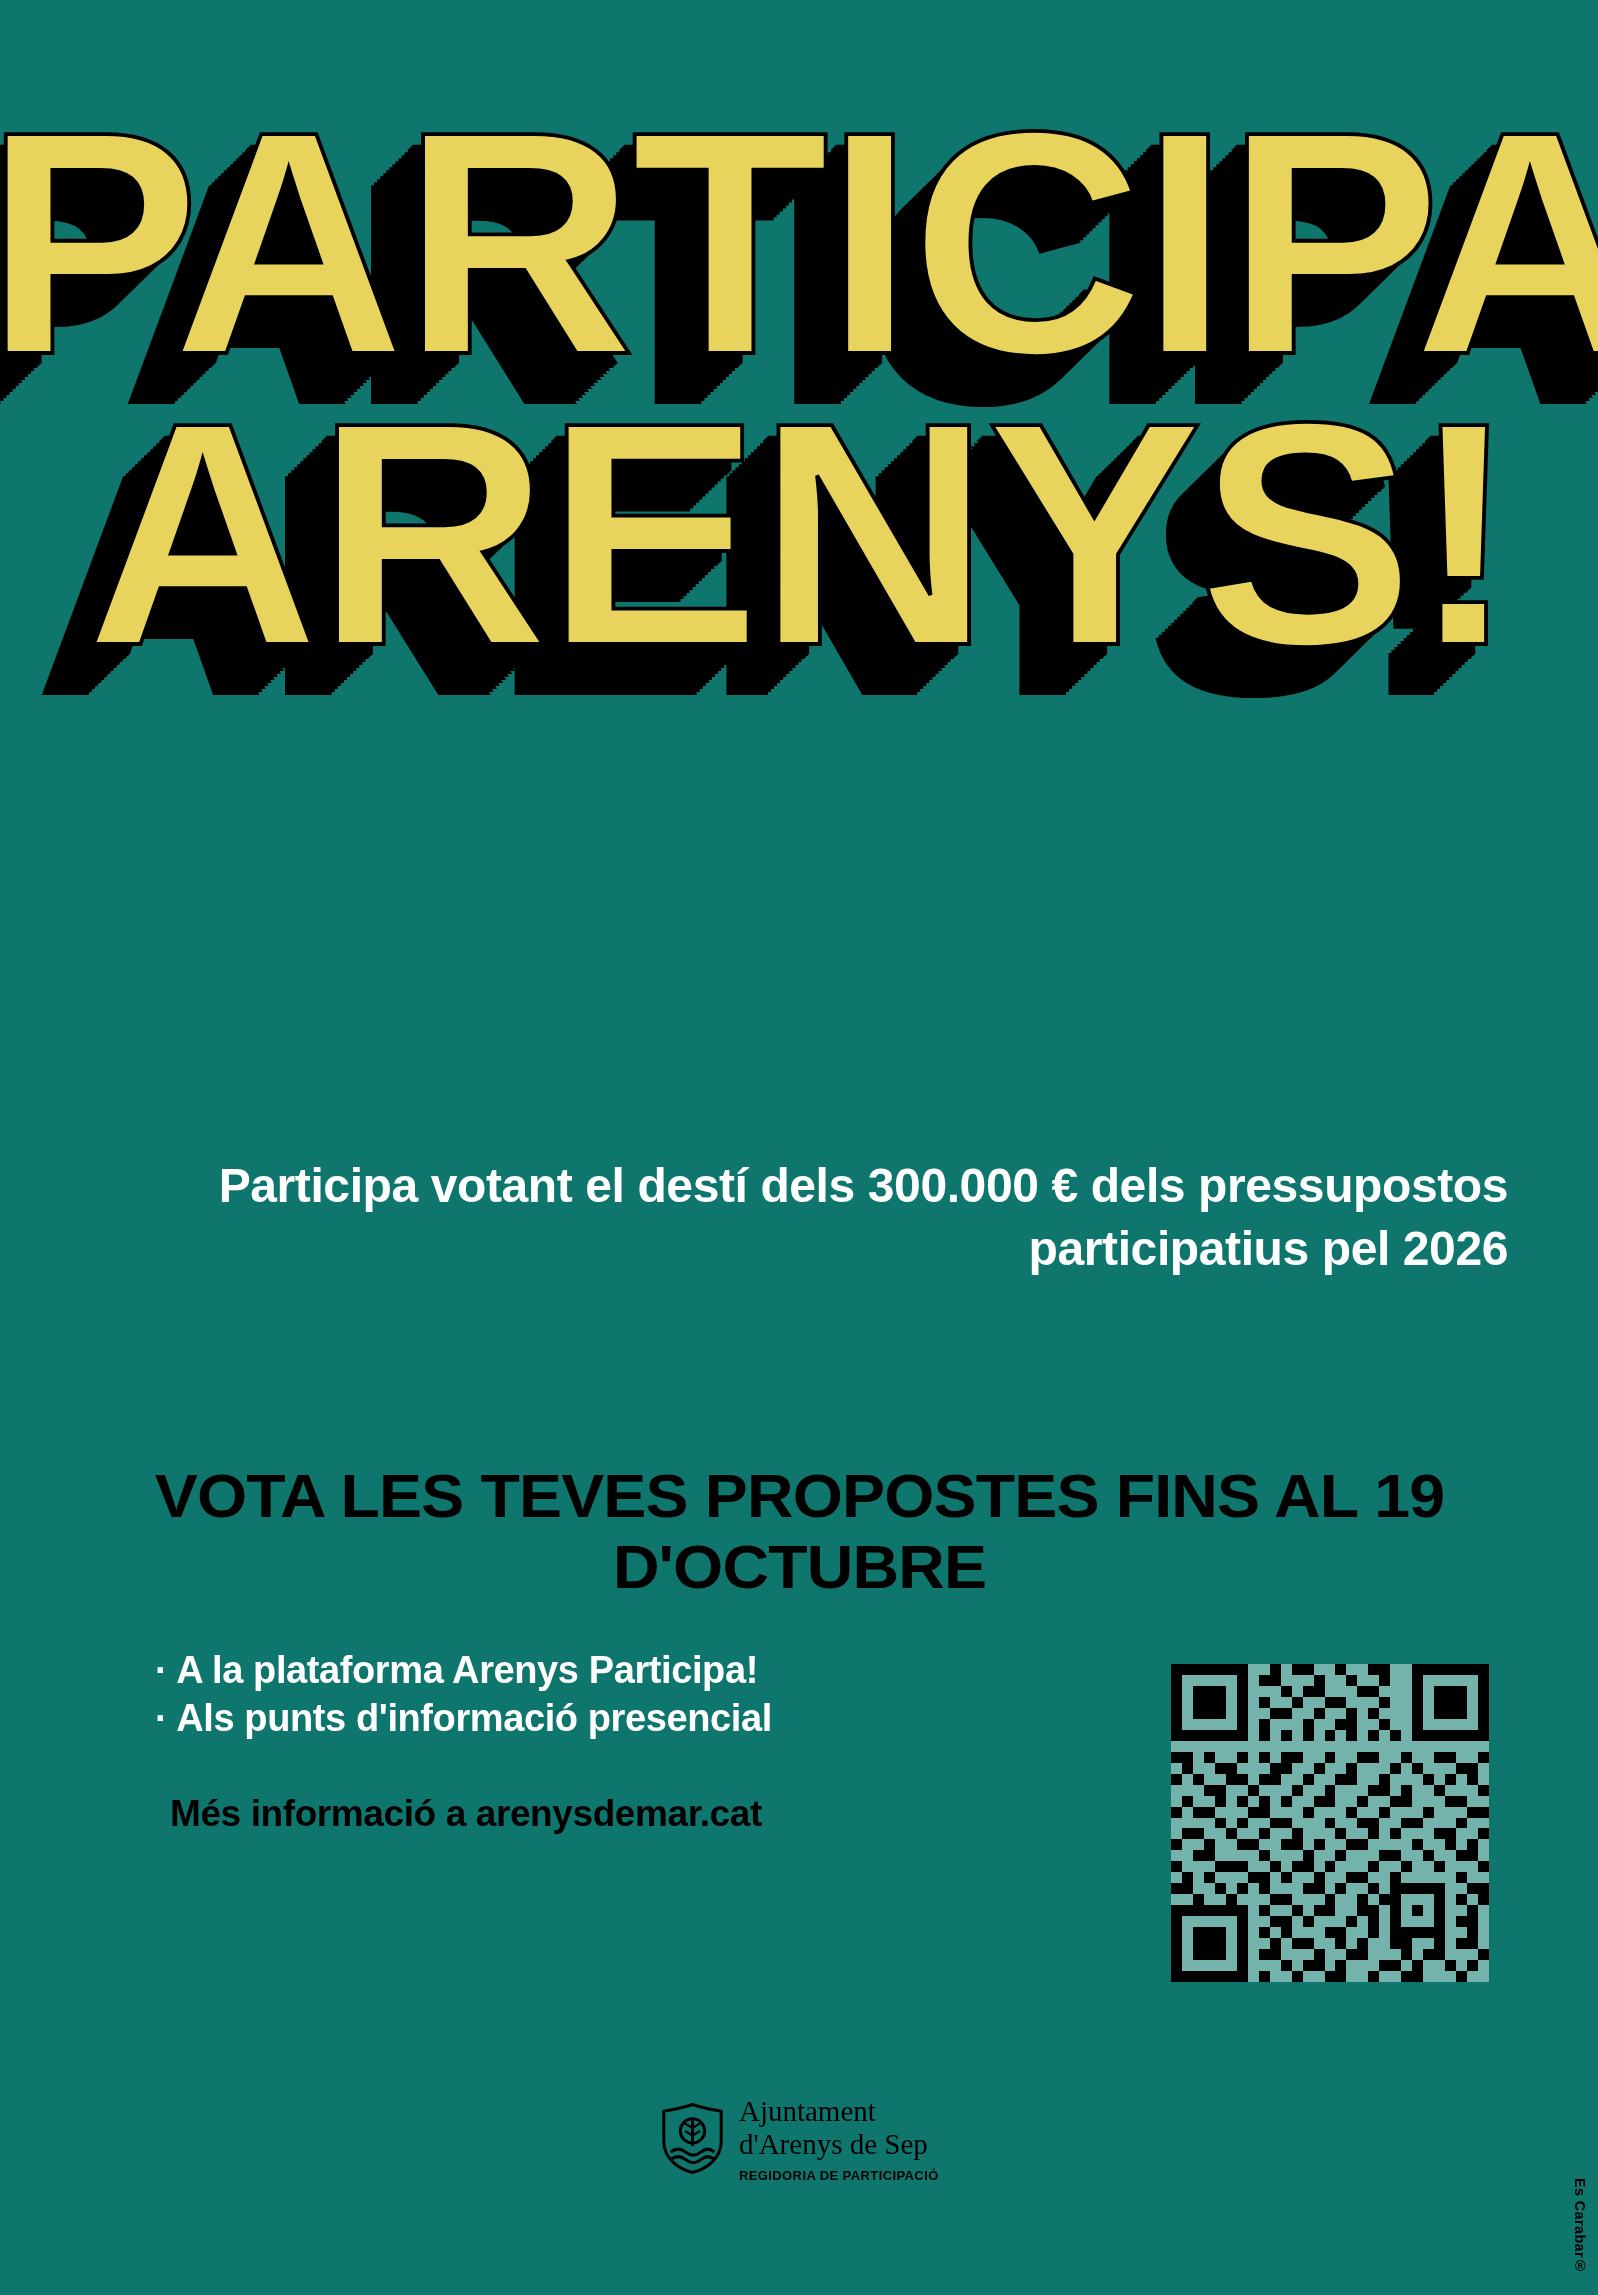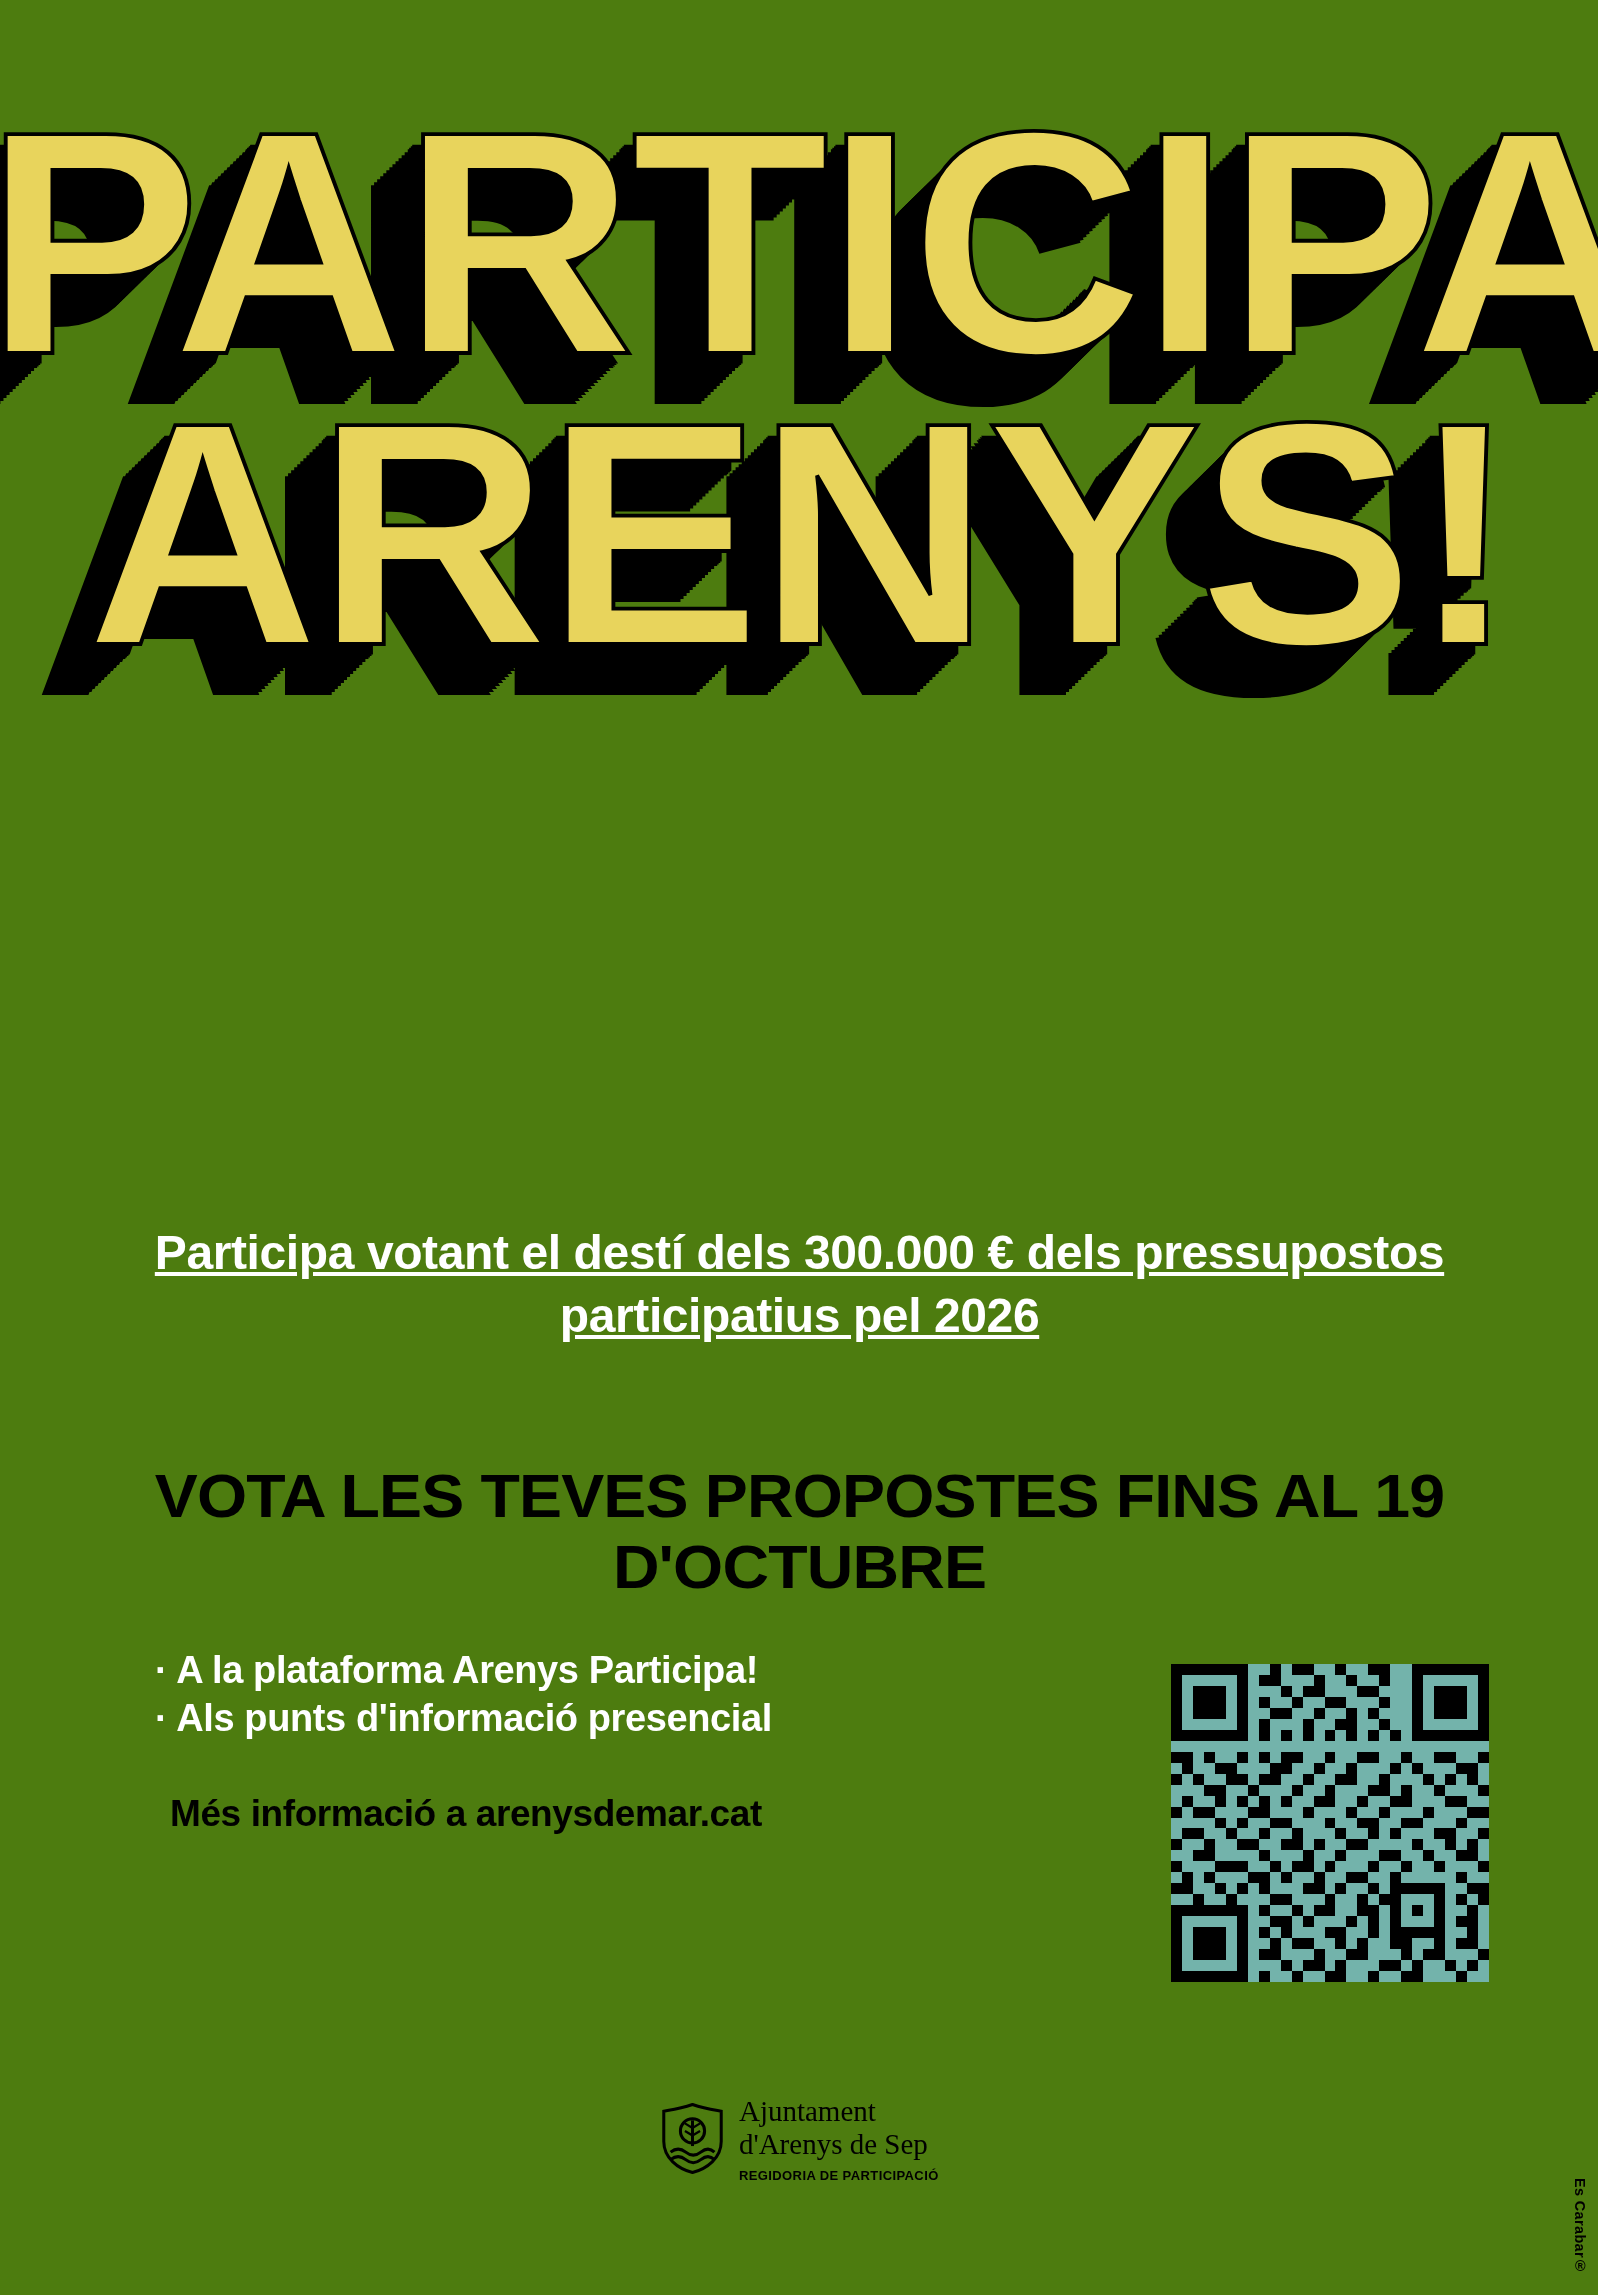--- a/index.html
+++ b/index.html
@@ -13,21 +13,21 @@
     height: 2295px;
     position: relative;
     overflow: hidden;
     font-family: "Liberation Sans", sans-serif;
     -webkit-font-smoothing: antialiased;
   }
 
   .poster {
     position: absolute;
     inset: 0;
-    background: #4d7c0f;
+    background: #0f766e;
   }
 
   
   .headline {
     position: absolute;
     left: 0;
     right: 0;
     top: 113px;
     text-align: center;
   }
@@ -63,28 +63,27 @@
       -42px 42px 0 #000, -45px 45px 0 #000, -48px 48px 0 #000,
       -51px 51px 0 #000;
     -webkit-text-stroke: 3.8px #000;
   }
 
   
   .subtitle {
     position: absolute;
     left: 91px;
     right: 91px;
-    top: 1221px;
-    text-align: center;
+    top: 1154px;
+    text-align: right;
     color: #ffffff;
     font-size: 48px;
     font-weight: 700;
     line-height: 1.32;
     letter-spacing: -0.4px;
-    text-decoration: underline;
   }
 
   
   .deadline {
     position: absolute;
     left: 45px;
     right: 45px;
     top: 1460px;
     text-align: center;
     color: #000000;

